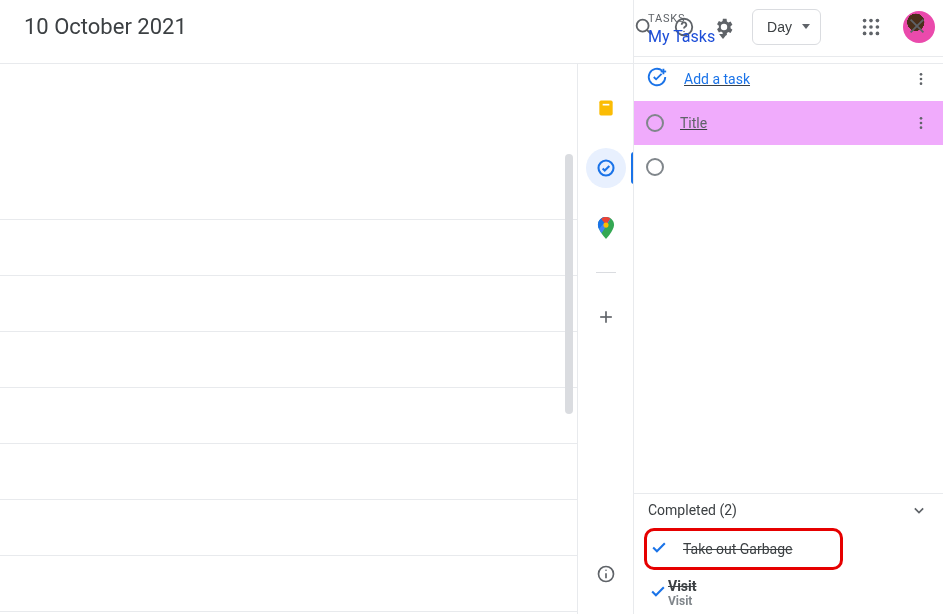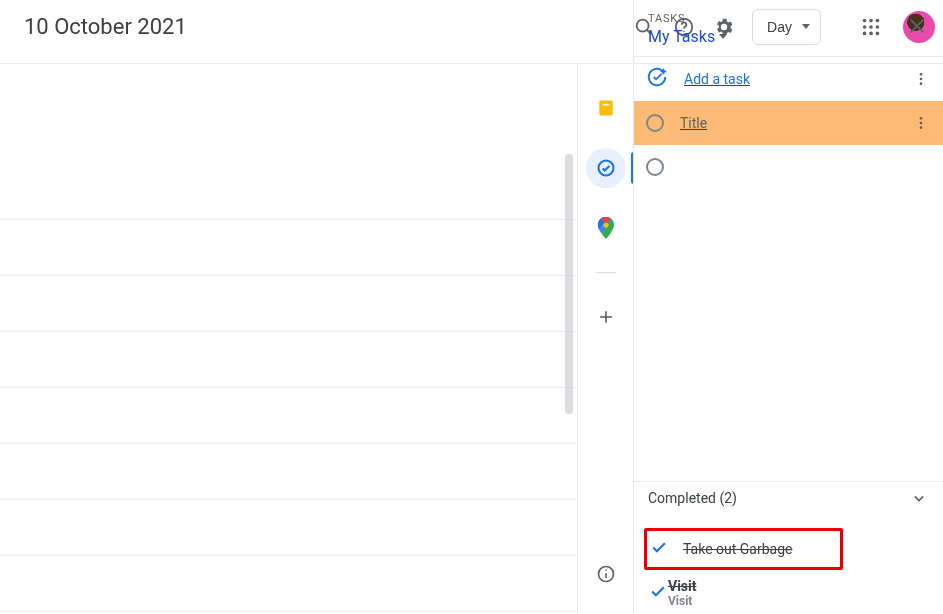--- a/index.html
+++ b/index.html
@@ -28,37 +28,37 @@
 .rail-info { margin-top: auto; margin-bottom: 20px; }
 
 .tasks-panel { width: 310px; border-left: 1px solid #e8eaed; display: flex; flex-direction: column; position: relative; height: 614px; margin-top: -64px; }
 .tasks-header { padding: 12px 14px 10px 14px; position: relative; }
 .tasks-label { font-size: 11px; letter-spacing: 0.8px; color: #5f6368; text-transform: uppercase; }
 .tasks-list-name { font-size: 16px; color: #1d4ed8; margin-top: 2px; display: flex; align-items: center; gap: 4px; cursor: pointer; }
 .tasks-close { position: absolute; right: 10px; top: 10px; }
 .tasks-divider { height: 1px; background: #e8eaed; }
 
 .task-row { display: flex; align-items: center; height: 44px; padding: 0 10px 0 12px; position: relative; text-decoration: underline; }
-.task-row.hover-row { background: #fdba74; }
+.task-row.hover-row { background: #f0abfc; }
 .task-circle { width: 18px; height: 18px; border: 2px solid #80868b; border-radius: 50%; flex-shrink: 0; cursor: pointer; }
 .task-text { margin-left: 16px; font-size: 14px; color: #3c4043; }
 .task-text.placeholder { color: #5f6368; }
 .task-text.link { color: #1a73e8; }
 .task-menu { margin-left: auto; width: 24px; height: 24px; display: flex; align-items: center; justify-content: center; cursor: pointer; color: #5f6368; }
 .add-task-icon { color: #1a73e8; }
 
 .completed-section { margin-top: auto; }
 .completed-header { display: flex; align-items: center; padding: 6px 14px; cursor: pointer; font-size: 14px; color: #3c4043; border-top: 1px solid #e8eaed;}
 .completed-header svg { margin-left: auto; }
 .completed-task { display: flex; align-items: center; padding: 6px 14px; }
 .completed-task .check { color: #1a73e8; width: 20px; flex-shrink: 0; }
 .completed-task .ct-text { margin-left: 14px; font-size: 14px; color: #3c4043; text-decoration: line-through; }
 .completed-task .ct-sub { margin-left: 14px; font-size: 12px; color: #80868b; }
 .ct-stack { display: flex; flex-direction: column; font-weight: bold; }
-.highlight-box { border: 3px solid #e60000; border-radius: 2px; padding: 2px 6px 2px 2px; margin: 14px 100px 2px 10px; display: flex; align-items: center; }
+.highlight-box { border: 3px solid #e60000; border-radius: 10px; padding: 2px 6px 2px 2px; margin: 2px 100px 2px 10px; display: flex; align-items: center; }
 
 .tri-down { width: 0; height: 0; border-left: 4px solid transparent; border-right: 4px solid transparent; border-top: 5px solid #5f6368; }
 </style>
 </head>
 <body>
 
 <div class="header">
   <div class="header-title">10 October 2021</div>
   <div class="header-spacer"></div>
   <button class="icon-btn">

